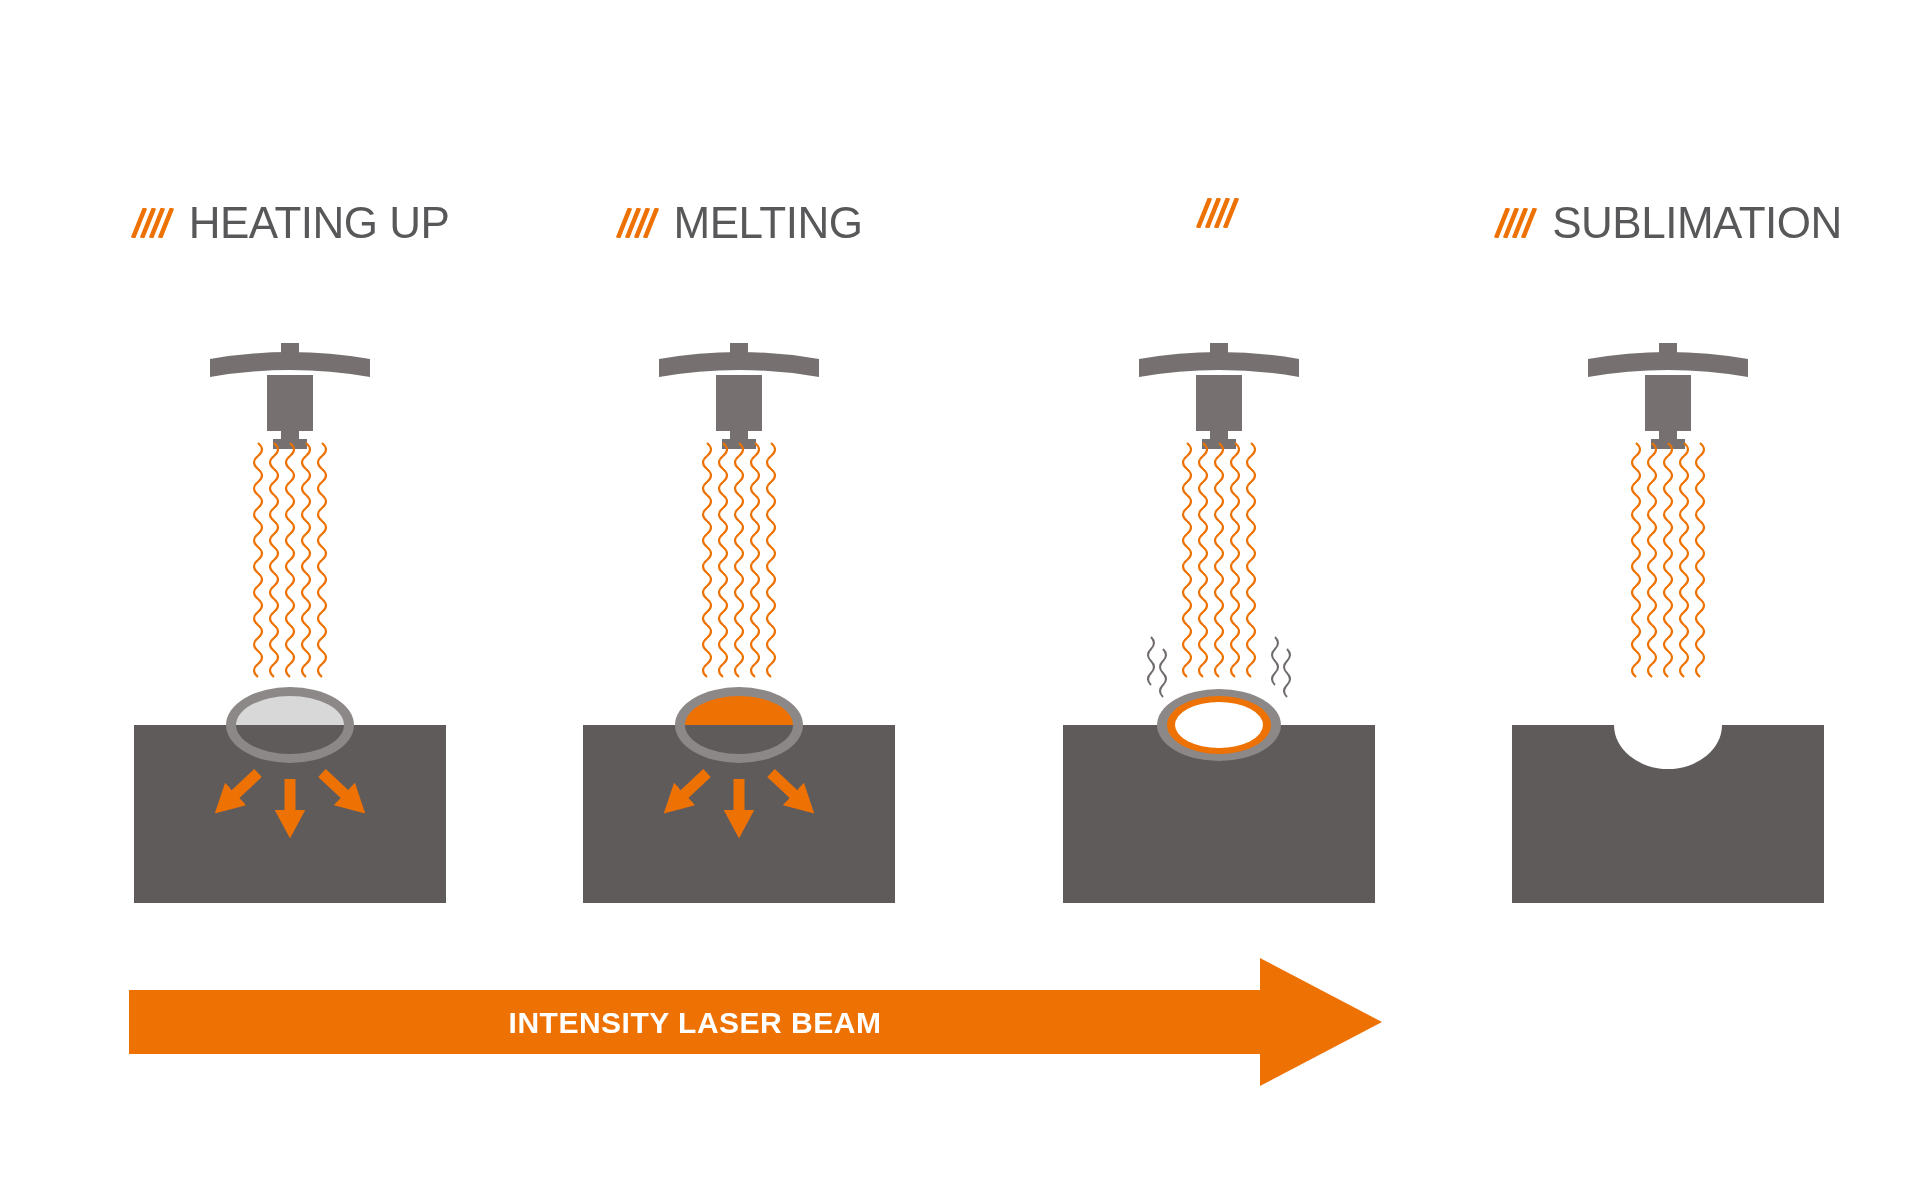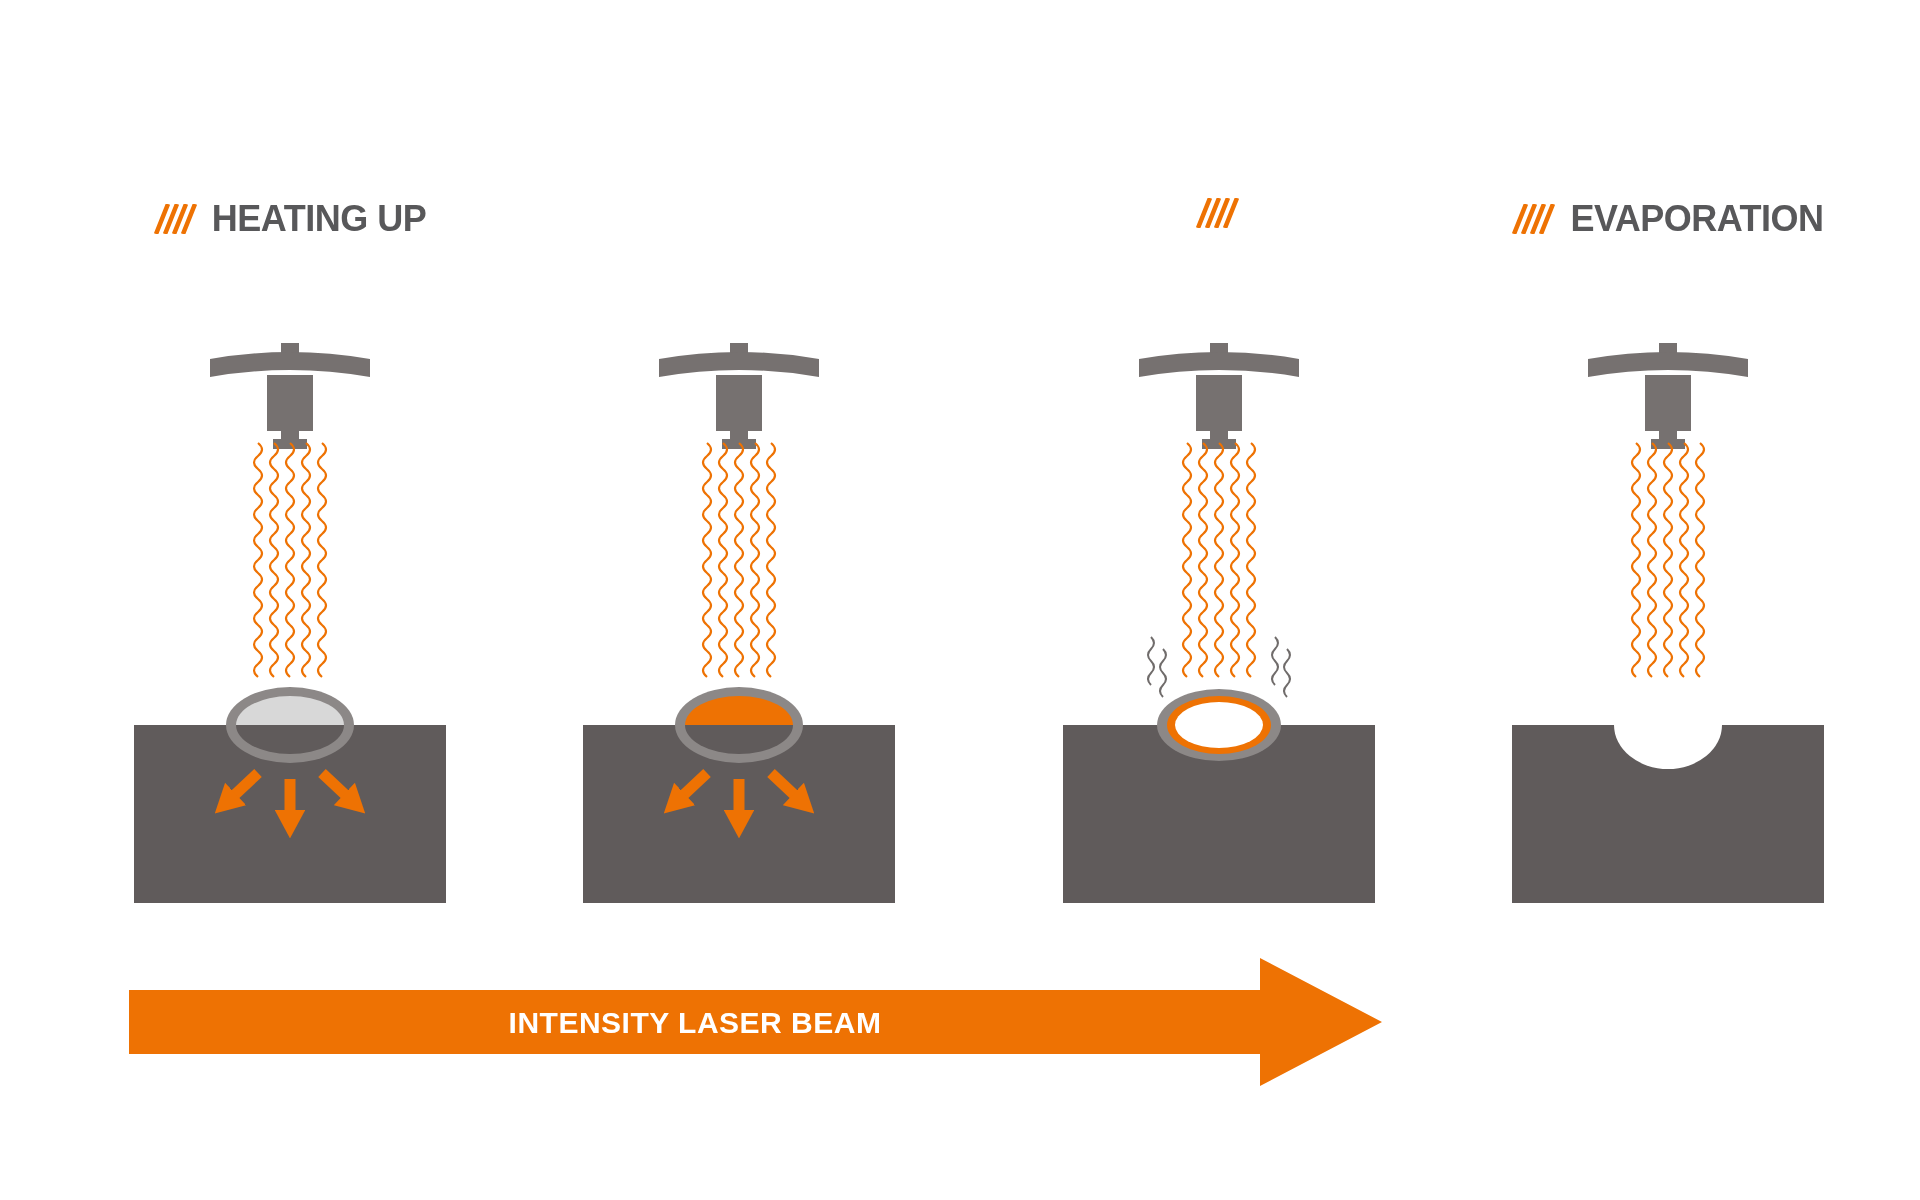--- a/index.html
+++ b/index.html
@@ -31,22 +31,22 @@
     left:0;
     width:100%;
     display:flex;
     align-items:center;
     justify-content:center;
     gap:12px;
   }
   .slashes{display:block;}
   .slashes path{stroke:var(--orange);stroke-width:4.5;fill:none;}
   .panel-title .label{
-    font-size:36px;
-    font-weight:700;
+    font-size:44px;
+    font-weight:400;
     letter-spacing:-0.5px;
     color:var(--title-gray);
     white-space:nowrap;
   }
   .graphic{
     position:absolute;
     top:339px;
     left:0;
   }
   .head-use{fill:var(--head-gray);}
@@ -126,20 +126,26 @@
     </g>
     <g>
       <path class="heat-arrow" d="M158,434 L126,464"></path>
       <path class="heat-arrow" d="M190,440 L190,484"></path>
       <path class="heat-arrow" d="M222,434 L254,464"></path>
     </g>
   </svg>
 </div>
 
 <div class="panel" style="left:549px">
+  <div class="panel-title">
+    <svg class="slashes" viewBox="0 0 46 30" width="46" height="30">
+      <path d="M2,30 L14,0 M11,30 L23,0 M20,30 L32,0 M29,30 L41,0"></path>
+    </svg>
+    <span class="label">MELTING</span>
+  </div>
   <svg class="graphic" width="380" height="570" viewBox="0 0 380 570">
     <use href="#laser-head-shape" x="190" y="4" class="head-use"></use>
     <use href="#beam-bundle" x="190" y="104" class="beam-use"></use>
     <rect class="block" x="34" y="386" width="312" height="178"></rect>
     <g transform="translate(190,386)">
       <ellipse class="ring" cx="0" cy="0" rx="64" ry="38"></ellipse>
       <path class="dome-cover" d="M-54,0 A54,29 0 0 0 54,0 Z"></path>
       <path class="dome-melting" d="M-54,0 A54,29 0 0 1 54,0 Z"></path>
     </g>
     <g>
@@ -172,21 +178,21 @@
       <ellipse class="cavity-white" cx="0" cy="0" rx="44" ry="23"></ellipse>
     </g>
   </svg>
 </div>
 
 <div class="panel" style="left:1478px">
   <div class="panel-title">
     <svg class="slashes" viewBox="0 0 46 30" width="46" height="30">
       <path d="M2,30 L14,0 M11,30 L23,0 M20,30 L32,0 M29,30 L41,0"></path>
     </svg>
-    <span class="label">EVAPORATION</span>
+    <span class="label">SUBLIMATION</span>
   </div>
   <svg class="graphic" width="380" height="570" viewBox="0 0 380 570">
     <use href="#laser-head-shape" x="190" y="4" class="head-use"></use>
     <use href="#beam-bundle" x="190" y="104" class="beam-use"></use>
     <rect class="block" x="34" y="386" width="312" height="178"></rect>
     <ellipse class="cavity-white" cx="190" cy="386" rx="54" ry="44"></ellipse>
   </svg>
 </div>
 
 <div class="intensity-arrow-wrap">

